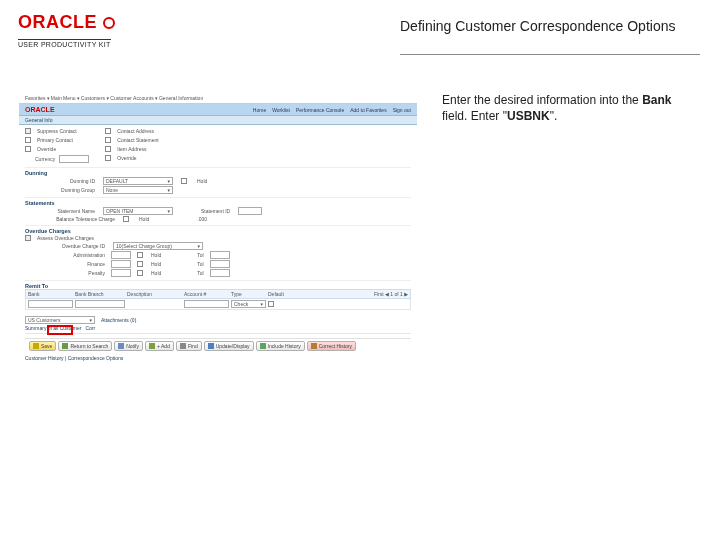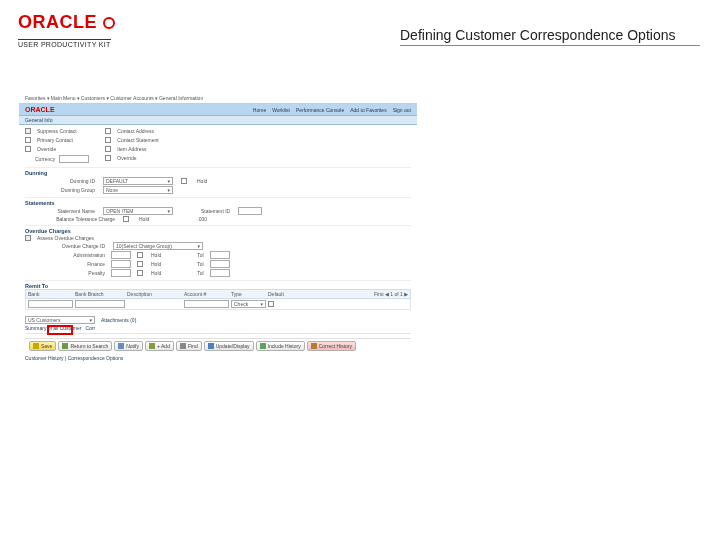--- a/index.html
+++ b/index.html
@@ -1,21 +1,21 @@
 <!DOCTYPE html>
 <html><head>
 <meta charset="utf-8">
 <style>
   * { box-sizing: border-box; font-family: Arial, Helvetica, sans-serif; }
   body { margin: 0; width: 720px; height: 540px; background: #fff; position: relative; }
   .logo-area { position: absolute; top: 12px; left: 18px; }
   .logo-oracle { font-weight: bold; font-size: 18px; color: #d00; letter-spacing: 0.5px; display: flex; align-items: center; gap: 6px; }
   .logo-dot { width: 12px; height: 12px; border: 2px solid #d00; border-radius: 50%; }
   .logo-sub { font-size: 7px; color: #222; margin-top: 2px; border-top: 1px solid #333; padding-top: 1px; display: inline-block; letter-spacing: 0.3px; }
-  .title-bar { position: absolute; top: 27px; left: 400px; right: 20px; border-bottom: 1px solid #888; padding-bottom: 2px; font-size: 14px; color: #222; }
+  .title-bar { position: absolute; top: 18px; left: 400px; right: 20px; border-bottom: 1px solid #888; padding-bottom: 20px; font-size: 14px; color: #222; }
   .content-wrap { position: absolute; top: 92px; left: 18px; right: 20px; display: flex; gap: 24px; }
   .screenshot { width: 400px; border: 1px solid #fff; font-size: 5px; color: #555; }
   .ss-menu { background: #fff; border-bottom: 1px solid #ccc; padding: 2px 6px; font-size: 5px; color: #555;}
   .ss-brand { background: #b8d6ef; padding: 2px 6px; display:flex; justify-content:space-between; align-items:center;}
   .ss-brand-left { color:#c00; font-weight:bold; font-size:7px;}
   .ss-brand-right { font-size:5px; color:#335; display:flex; gap:6px;}
   .ss-links { background:#d9e8f5; border-top:1px solid #9bc; border-bottom:1px solid #9bc; padding:1px 6px; display:flex; gap:6px; font-size:5px; color:#246;}
   .ss-body { background:#fff; padding:2px 6px;}
   .chk { display:inline-block; width:6px; height:6px; border:1px solid #888; margin-right:2px; vertical-align:middle; position:relative;}
   .chk.on::after { content:""; position:absolute; left:1px; top:-1px; font-size:5px; color:#333;}
@@ -266,14 +266,17 @@
         <span class="btn cancel">
             <span class="icon-sq ico-corr"></span>
             <span>Correct History</span>
           </span>
       </div>
       <div style="font-size:5px;color:#246;margin-top:2px;">Customer History | Correspondence Options</div>
     </div>
   </div>
 
   <div class="instructions">
+    <div>
+      <span>Enter the desired information into the </span><b>Bank</b><span> field. Enter "</span><b>USBNK</b><span>".</span>
+    </div>
   </div>
 </div>
 
 </body></html>

